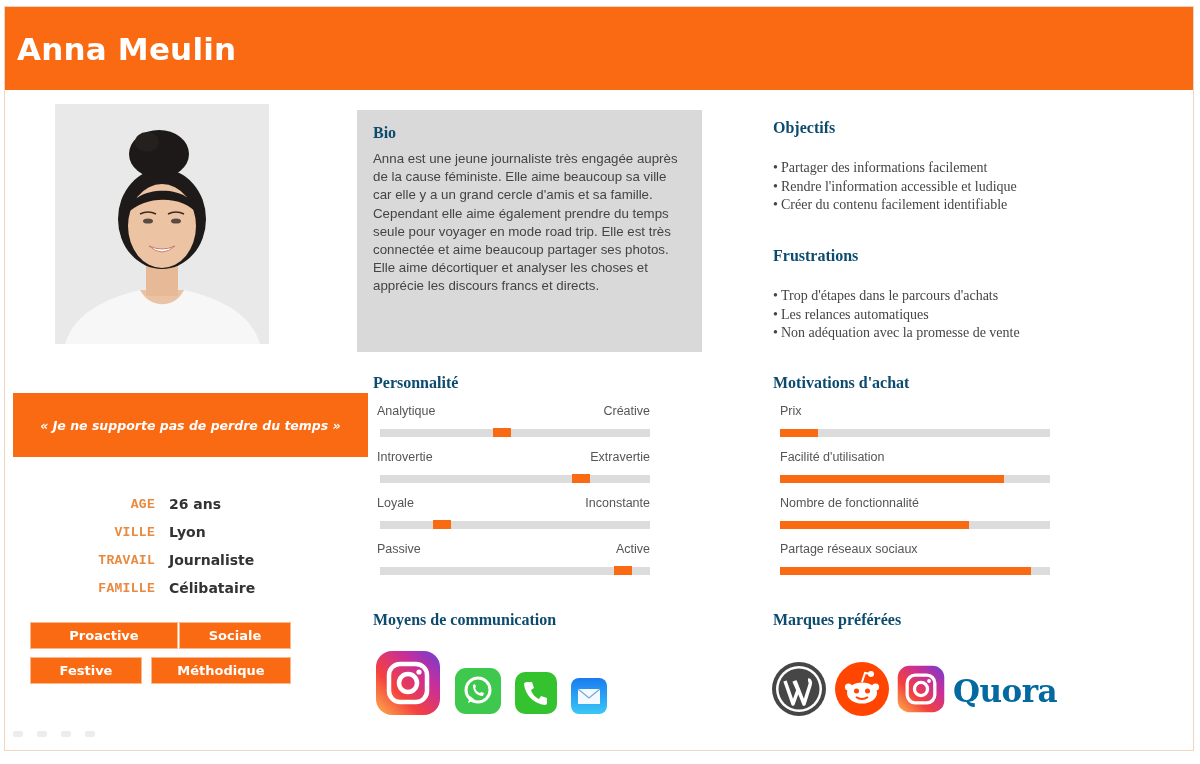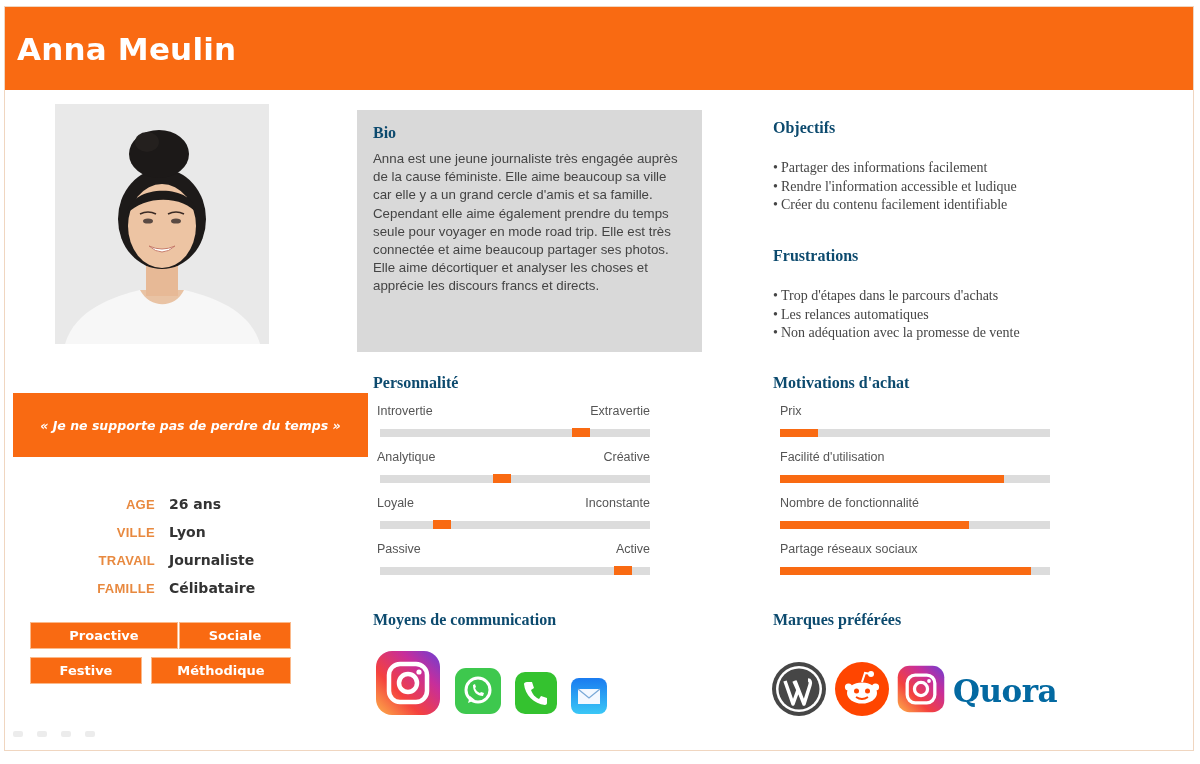--- a/index.html
+++ b/index.html
@@ -33,21 +33,21 @@
       background: #f96a12; color: #fff;
       font-family: "DejaVu Sans", sans-serif; font-size: 12.5px; font-weight: 700; font-style: italic;
       text-align: center; display: flex; align-items: center; justify-content: center;
       padding: 0 16px; line-height: 19px;
     }
 
     .facts { position: absolute; left: 40px; top: 483px; width: 260px; }
     .fact-row { display: flex; height: 28px; align-items: center; }
     .fact-key {
       width: 110px; text-align: right; color: #e8893f;
-      font-family: Liberation Sans, sans-serif; font-weight: 700; font-size: 13px; letter-spacing: 0.3px;
+      font-family: Liberation Mono, monospace; font-weight: 700; font-size: 13px; letter-spacing: 0.3px;
     }
     .fact-val {
       margin-left: 14px; color: #333; font-family: "DejaVu Sans", sans-serif; font-size: 14px; font-weight: 600;
     }
 
     .tag {
       position: absolute; height: 27px; background: #f96a12; color: #ffffff;
       font-family: "DejaVu Sans", sans-serif; font-weight: 700; font-size: 13px;
       display: flex; align-items: center; justify-content: center;
       box-shadow: 0 0 0 1px #fbb98a inset;
@@ -189,34 +189,34 @@
       <li>Non adéquation avec la promesse de vente</li>
     </ul>
   </div>
 
   <div class="block" style="left:368px; top:367px;">
     <div class="section-title">Personnalité</div>
   </div>
   <div class="slider-group">
     <div class="slider">
       <div class="slider-labels">
+          <span>Analytique</span>
+          <span>Créative</span>
+        </div>
+      <div class="track">
+          <div class="thumb" style="left: 113px;"></div>
+        </div>
+    </div>
+    <div class="slider">
+      <div class="slider-labels">
           <span>Introvertie</span>
           <span>Extravertie</span>
         </div>
       <div class="track">
           <div class="thumb" style="left: 192px;"></div>
-        </div>
-    </div>
-    <div class="slider">
-      <div class="slider-labels">
-          <span>Analytique</span>
-          <span>Créative</span>
-        </div>
-      <div class="track">
-          <div class="thumb" style="left: 113px;"></div>
         </div>
     </div>
     <div class="slider">
       <div class="slider-labels">
           <span>Loyale</span>
           <span>Inconstante</span>
         </div>
       <div class="track">
           <div class="thumb" style="left: 53px;"></div>
         </div>

